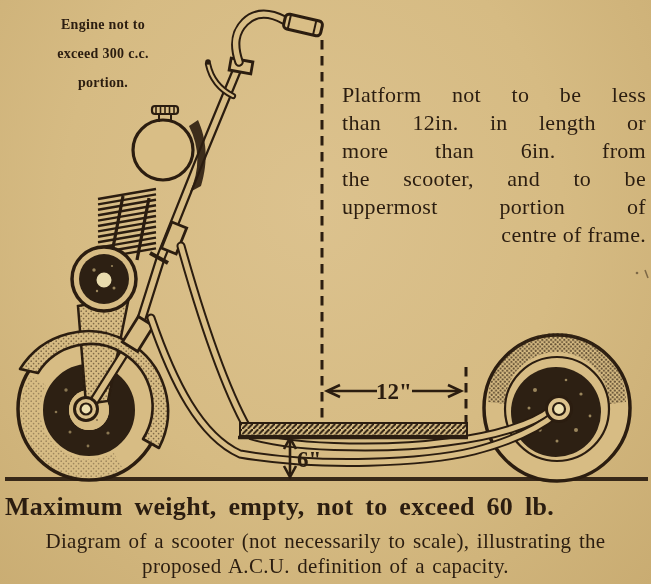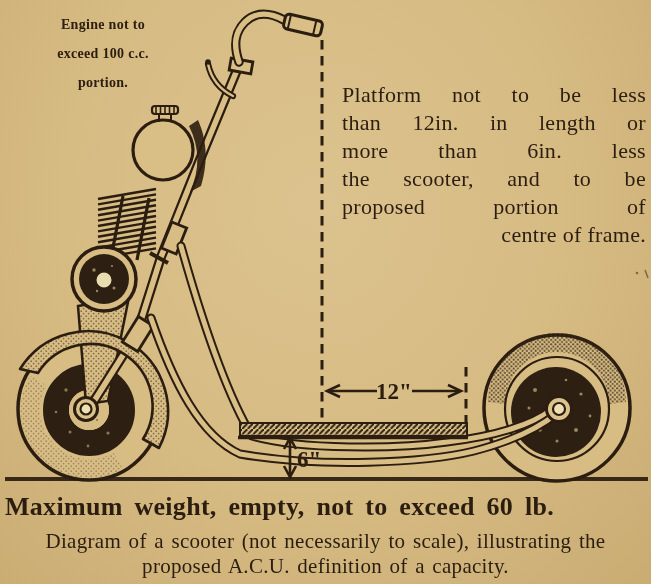--- a/index.html
+++ b/index.html
@@ -224,30 +224,30 @@
     </g>
 
     <g opacity="0.5">
       <circle cx="637" cy="273" r="1.3" fill="#2b1d10"></circle>
       <path d="M 645,270 L 648,278" stroke="#2b1d10" stroke-width="1.5"></path>
     </g>
   </svg>
 
   <div class="note note-engine">
     <div>Engine not to</div>
-    <div>exceed 100 c.c.</div>
+    <div>exceed 300 c.c.</div>
     <div>portion.</div>
   </div>
 
   <div class="note note-platform">
     <div class="jl">Platform not to be less</div>
     <div class="jl">than 12in. in length or</div>
-    <div class="jl">more than 6in. less</div>
+    <div class="jl">more than 6in. from</div>
     <div class="jl">the scooter, and to be</div>
-    <div class="jl">proposed portion of</div>
+    <div class="jl">uppermost portion of</div>
     <div class="cl">centre of frame.</div>
   </div>
 
   <div class="note note-weight">Maximum weight, empty, not to exceed 60 lb.</div>
 
   <div class="note note-caption">
     <div>Diagram of a scooter (not necessarily to scale), illustrating the</div>
     <div>proposed A.C.U. definition of a capacity.</div>
   </div>
 

